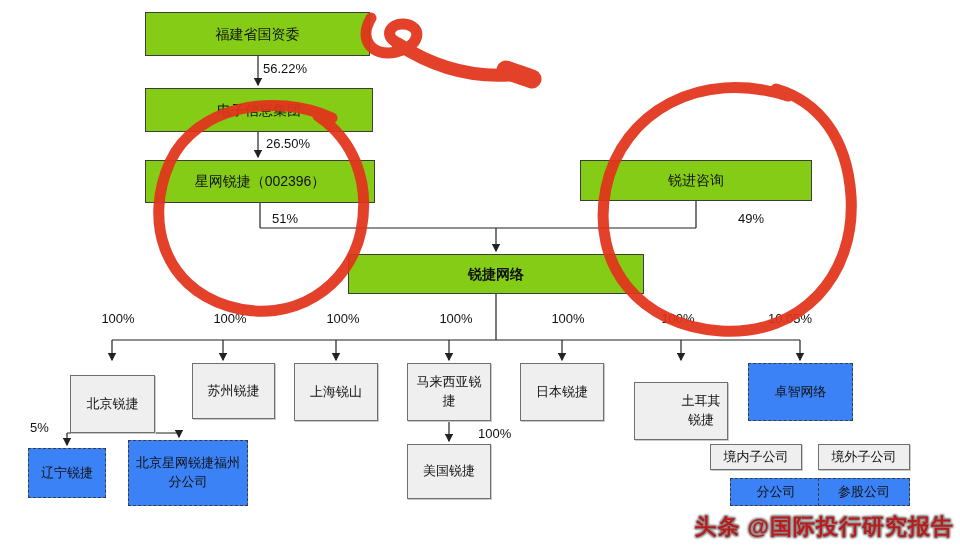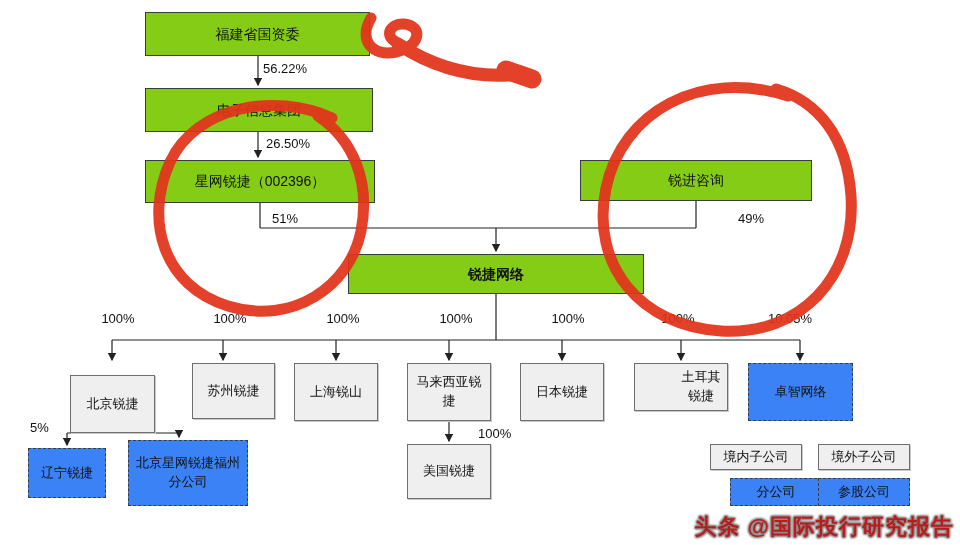--- a/index.html
+++ b/index.html
@@ -92,21 +92,21 @@
   </div>
 <div class="box grey small" style="left:294px;top:363px;width:84px;height:58px;">
     <span>上海锐山</span>
   </div>
 <div class="box grey small" style="left:407px;top:363px;width:84px;height:58px;">
     <span>马来西亚锐捷</span>
   </div>
 <div class="box grey small" style="left:520px;top:363px;width:84px;height:58px;">
     <span>日本锐捷</span>
   </div>
-<div class="box grey small" style="left:634px;top:363px;width:94px;height:48px;padding-left:44px;">
+<div class="box grey small" style="left:634px;top:382px;width:94px;height:58px;padding-left:44px;">
     <span>土耳其锐捷</span>
   </div>
 <div class="box dashed small" style="left:748px;top:363px;width:105px;height:58px;">
     <span>卓智网络</span>
   </div>
 
 <div class="box dashed small" style="left:28px;top:448px;width:78px;height:50px;">
     <span>辽宁锐捷</span>
   </div>
 <div class="box dashed small" style="left:128px;top:440px;width:120px;height:66px;">

